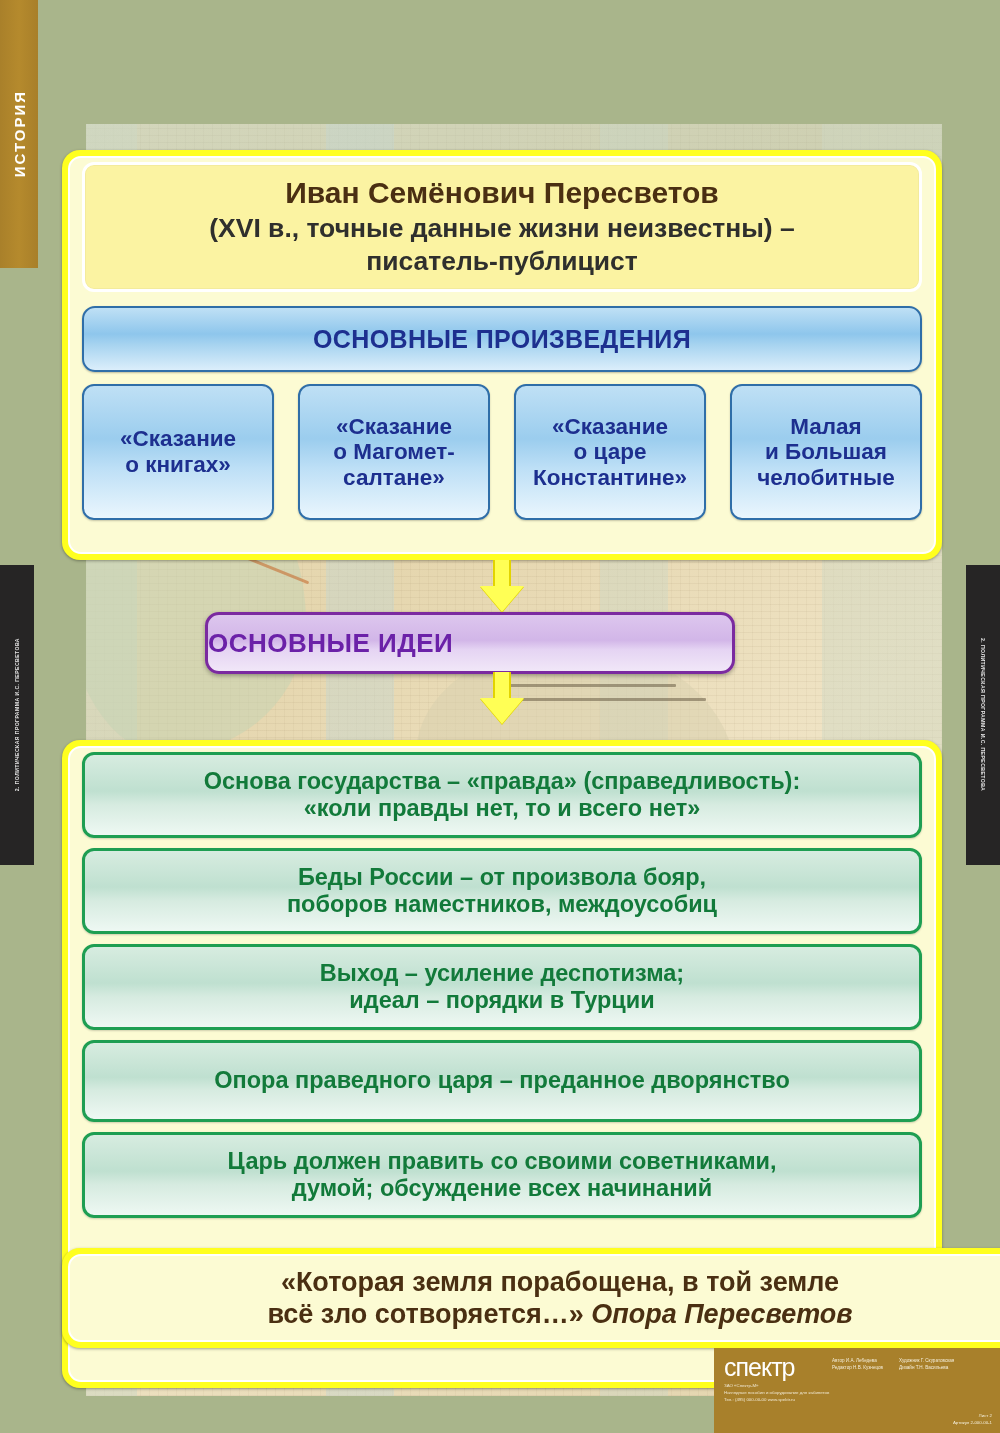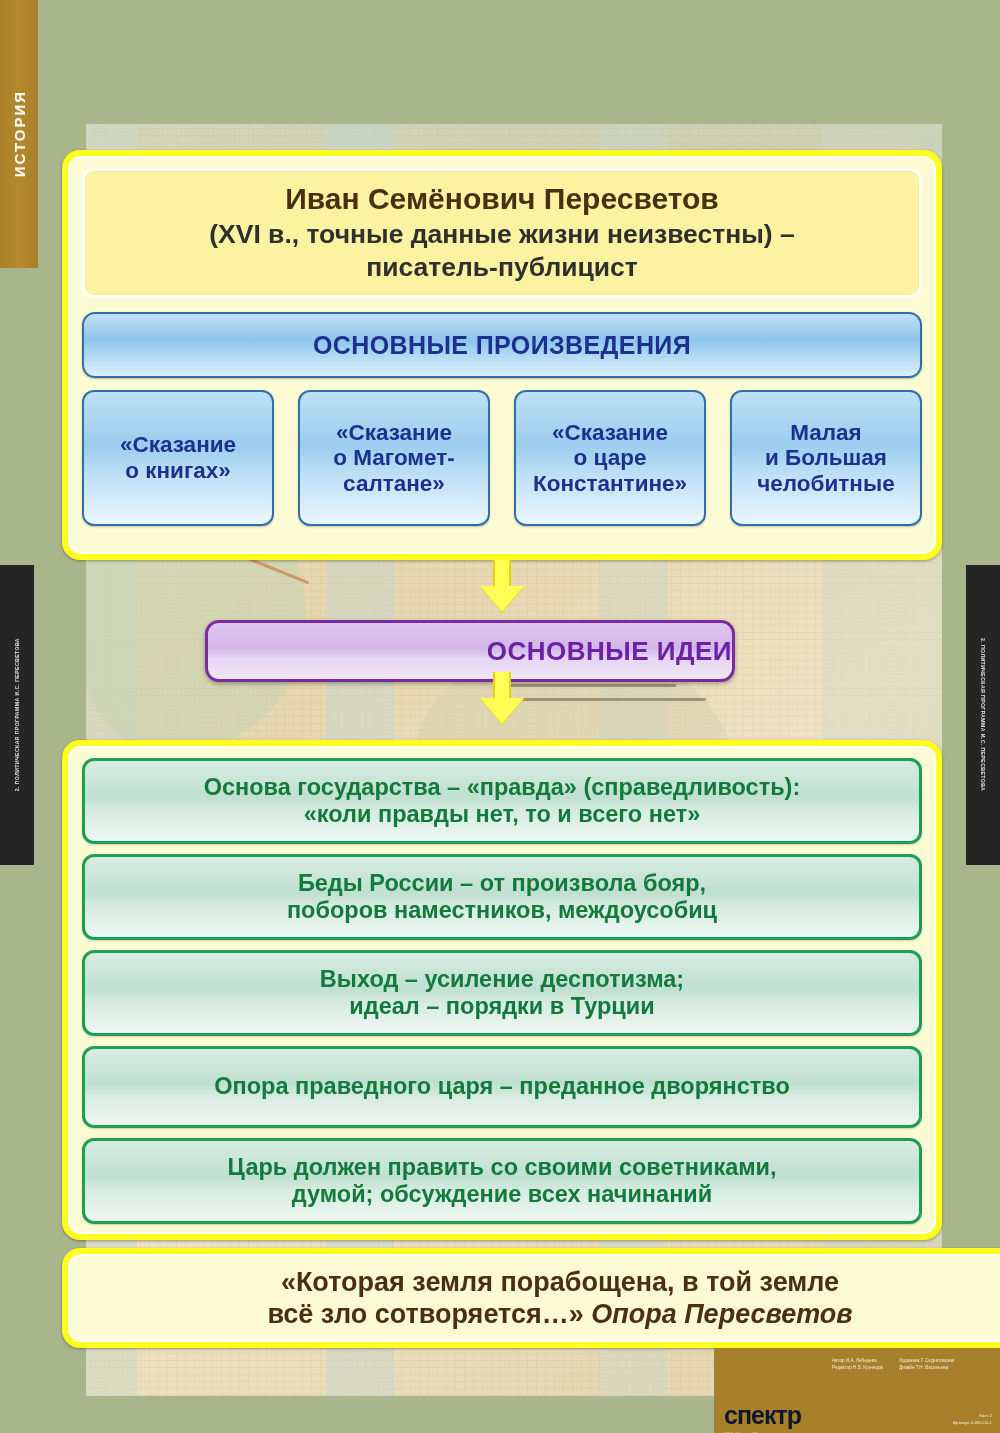--- a/index.html
+++ b/index.html
@@ -136,21 +136,21 @@
     background:#ffff1f;
     border-radius:18px;
     padding:6px;
     box-shadow:0 1px 3px rgba(0,0,0,.35);
   }
   .yellow-frame .inner{
     background:#fcfbd3;
     border-radius:13px;
     border:2px solid #ffffff;
     height:100%;
-    padding:10px 12px;
+    padding:4px 12px;
   }
 
   
   #panel-top{ left:62px; top:150px; width:880px; height:410px; }
   .name-box{
     background:#fbf3a2;
     border:3px solid #ffffff;
     border-radius:12px;
     padding:10px 14px 12px;
     text-align:center;
@@ -214,30 +214,29 @@
   #arrow-top{ top:560px; }
   #arrow-top .shaft{ height:26px; }
   #arrow-bottom{ top:672px; }
   #arrow-bottom .shaft{ height:26px; }
 
   .purple-bar{
     position:absolute; left:205px; top:612px; width:530px; height:62px;
     border-radius:14px;
     border:3px solid #7b2aa0;
     background:linear-gradient(180deg,#ddc6ee 0%, #d2b6e8 45%, #e5d4f3 62%, #f1e7f8 100%);
-    display:flex; align-items:center; justify-content:flex-end;
+    display:flex; align-items:center; justify-content:flex-start;
     box-shadow:0 2px 4px rgba(0,0,0,.3);
-    margin-top:8px;
   }
   .purple-bar span{
     font-size:26px; font-weight:bold; color:#6b21a8; letter-spacing:.5px;
   }
 
   
-  #panel-ideas{ left:62px; top:740px; width:880px; height:500px; }
+  #panel-ideas{ left:62px; top:740px; width:880px; height:648px; }
   .idea{
     height:82px;
     margin-bottom:10px;
     border-radius:12px;
     border:3px solid #1e9e52;
     background:linear-gradient(180deg,#d7ece0 0%, #bfe0d0 45%, #d6ebe0 62%, #eef8f3 100%);
     display:flex; align-items:center; justify-content:center; text-align:center;
     padding:2px 10px;
     box-shadow:0 1px 2px rgba(0,0,0,.18);
   }
@@ -257,21 +256,21 @@
 
   
   .publisher{
     position:absolute; right:0; bottom:0; width:286px; height:85px;
     background:#a8802b;
     color:#f3ecd8;
     padding:7px 10px;
     overflow:hidden;
   }
   .pub-logo{
-    font-size:25px; font-weight:bold; color:#0f172a; letter-spacing:-1px; line-height:1;margin-top:48px;
+    font-size:25px; font-weight:normal; color:#ffffff; letter-spacing:-1px; line-height:1;
   }
   .pub-meta{
     position:absolute; left:118px; top:9px; right:8px;
     display:flex; gap:16px;
   }
   .pub-meta div{ font-size:4.6px; line-height:1.6; white-space:nowrap; }
   .pub-body{ margin-top:3px; font-size:4.4px; line-height:1.55; opacity:.95; }
   .pub-corner{ position:absolute; right:8px; bottom:7px; font-size:4.4px; text-align:right; line-height:1.6; }
 </style>
 </head>

